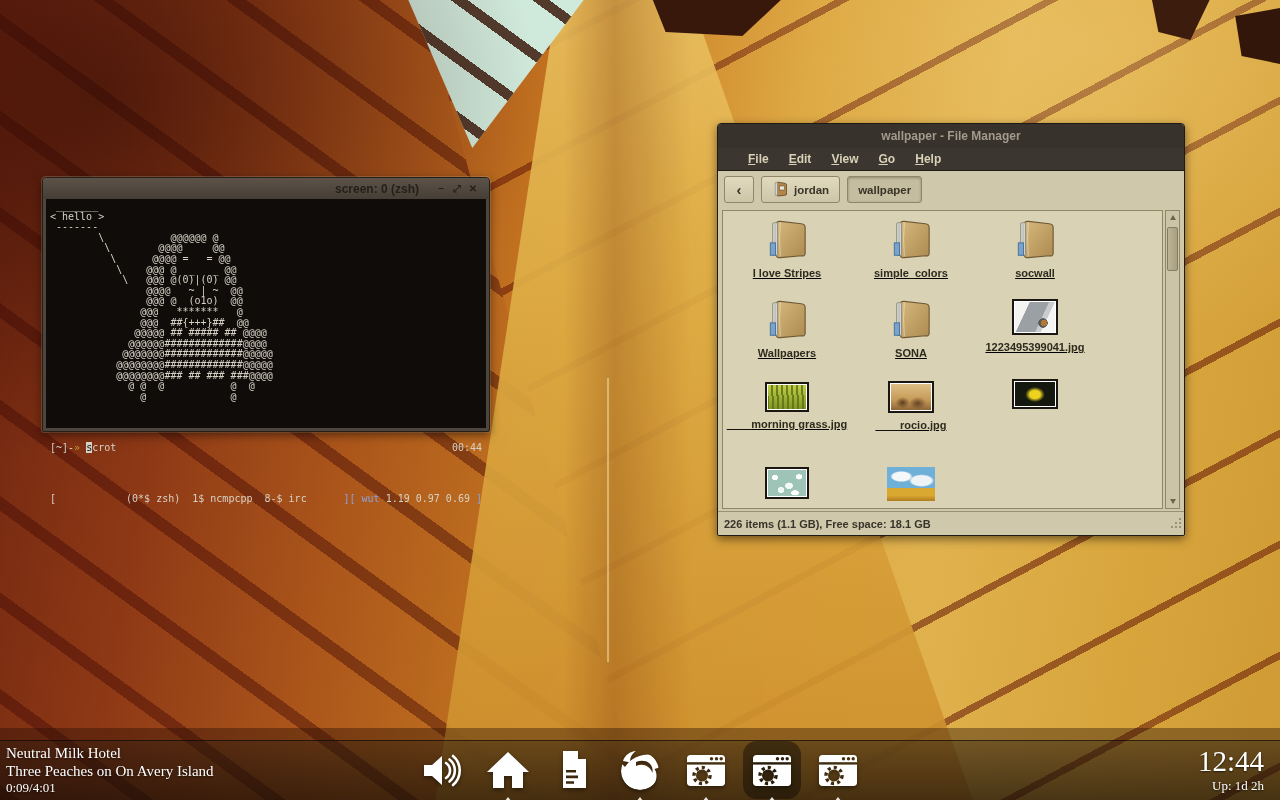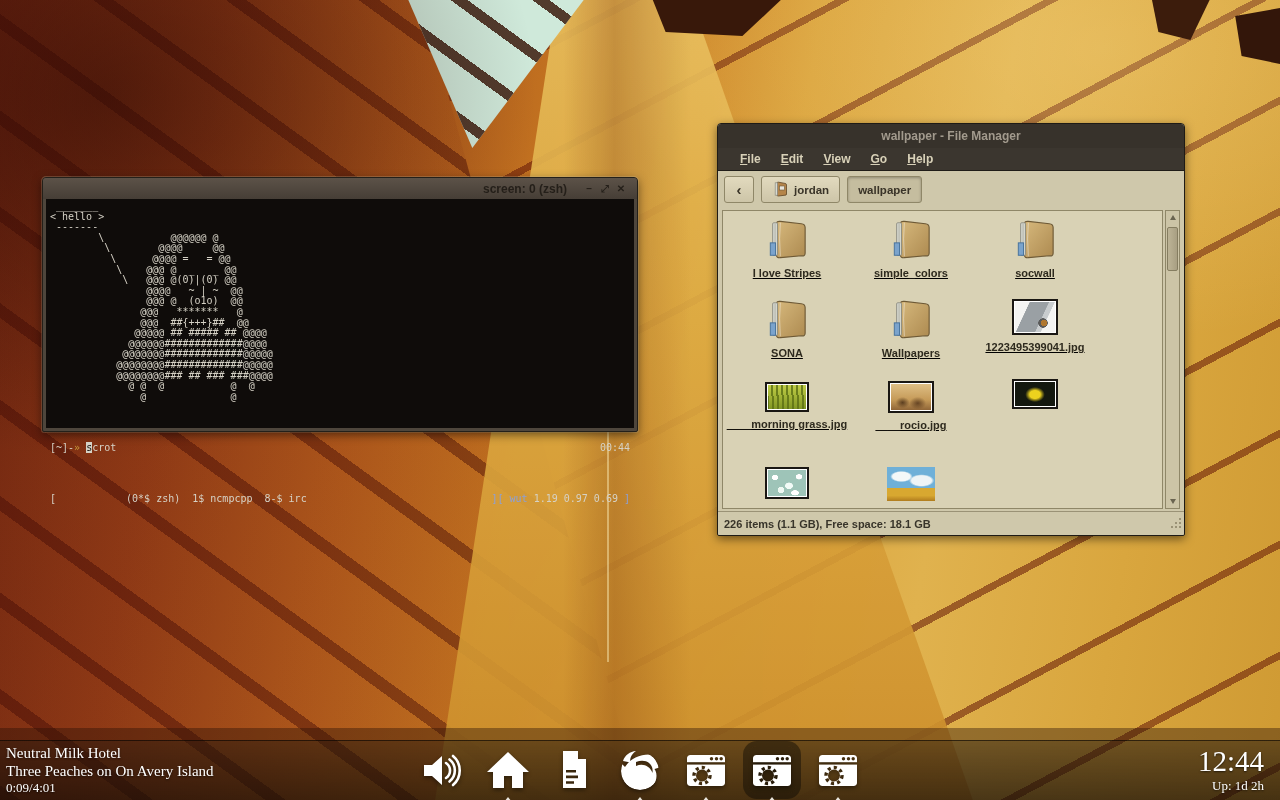--- a/index.html
+++ b/index.html
@@ -23,21 +23,21 @@
       opacity:.92; }
   .wp-teal { clip-path:polygon(31.9% 0,45.6% 0,36.9% 18.5%);
       background:repeating-linear-gradient(36deg, rgba(60,28,14,.85) 0 10px, rgba(0,0,0,0) 10px 48px), #cfe9da; }
   .wp-dark-a { clip-path:polygon(51% 0,61% 0,58% 4.5%,52% 4%); background:#38180a; }
   .wp-dark-b { clip-path:polygon(90% 0,94.5% 0,93% 5%,90.5% 4%); background:#3c1c0c; }
   .wp-dark-c { clip-path:polygon(96.5% 2%,100% 1%,100% 8%,97% 7%); background:#33160a; }
   .wp-vline { position:absolute; left:607px; top:378px; width:2px; height:284px; background:rgba(242,222,164,.55); }
   .wp-floor { position:absolute; left:0; top:728px; width:100%; height:12px; background:rgba(40,15,5,.40); }
 
   
-  .term { position:absolute; left:42px; top:177px; width:596px; height:255px;
+  .term { position:absolute; left:42px; top:177px; width:448px; height:255px;
       background:#4e463c; border:1px solid #23201a; border-radius:4px 4px 2px 2px;
       box-shadow:0 3px 10px rgba(0,0,0,.5), 0 0 0 1px rgba(235,215,175,.25); }
   .term-titlebar { height:21px; display:flex; align-items:center; justify-content:flex-end;
       background:linear-gradient(#5c5248,#463e36); border-radius:3px 3px 0 0; padding:0 8px; }
   .term-title { font-size:12px; font-weight:bold; color:#241f19; margin-right:14px; }
   .term-btn { width:16px; text-align:center; font-size:10px; font-weight:bold; color:#241f19; cursor:default; line-height:21px; }
   .term-content { position:absolute; top:21px; left:3px; right:3px; bottom:3px;
       background:rgba(12,9,7,.94); color:#d6d2c6;
       font-family:"DejaVu Sans Mono",monospace; font-size:10px;
       padding:2px 4px; display:flex; flex-direction:column;gap:40px; }
@@ -48,21 +48,21 @@
   .t-spacer { flex:1; }
   .term-status-windows { margin-left:70px; }
 
   
   .fm { position:absolute; left:717px; top:123px; width:468px; height:413px;
       background:#cfc8ab; border:1px solid #1e1b16; border-radius:4px 4px 2px 2px;
       box-shadow:0 3px 10px rgba(0,0,0,.5); display:flex; flex-direction:column; }
   .fm-titlebar { height:24px; background:#37322b; border-radius:3px 3px 0 0;
       display:flex; align-items:center; justify-content:center; }
   .fm-title { font-size:12px; font-weight:bold; color:#a29a8d; }
-  .fm-menubar { height:23px; background:#3b362f; display:flex; align-items:center; padding-left:12px; border-bottom:1px solid #201d18; }
+  .fm-menubar { height:23px; background:#3b362f; display:flex; align-items:center; padding-left:20px; border-bottom:1px solid #201d18; }
   .fm-menu-item { padding:0 10px; font-size:12px; font-weight:bold; color:#d8d1b8; line-height:22px; cursor:default; }
   .fm-menu-item .accel { text-decoration:underline; }
   .fm-toolbar { height:37px; background:#cfc8ab; display:flex; align-items:center; gap:7px; padding:0 6px; }
   .fm-btn { height:27px; display:flex; align-items:center; gap:5px; padding:0 10px;
       background:linear-gradient(#e2dabe,#cdc5a8); border:1px solid #8f8768; border-radius:3px;
       font-size:11.5px; font-weight:bold; color:#3a3428; cursor:default; }
   .fm-btn.square { width:30px; justify-content:center; padding:0; font-size:15px; }
   .fm-btn.active { background:#c5bd9f; box-shadow:inset 0 1px 3px rgba(0,0,0,.28); }
   .fm-body { position:relative; flex:1; margin:0 2px; background:#cfc8ab; }
   .fm-view { position:absolute; top:2px; left:2px; right:19px; bottom:2px;
@@ -258,31 +258,31 @@
         </div>
 
         <div class="fm-cell">
           <svg class="folder-ico" viewBox="0 0 48 44">
             <path d="M13 5 Q13 2 17 2.5 L39 5 Q43 5.5 43 9 L43 36 Q43 39 39 38.5 L17 40.5 Q13 41 13 38 Z" fill="url(#fg1)" stroke="#6e5a36" stroke-width="1.2"></path>
             <rect x="9" y="4" width="5" height="34" rx="1" fill="#d8dad2" stroke="#8c8c80"></rect>
             <line x1="11.5" y1="5" x2="11.5" y2="37" stroke="#a0a096" stroke-width="0.8"></line>
             <rect x="6.5" y="25" width="5.5" height="13" fill="#7aa3cc" stroke="#46729c"></rect>
             <path d="M17 4 Q15.5 20 17 39" stroke="rgba(255,255,255,.45)" fill="none"></path>
           </svg>
-          <div class="fm-label">SONA</div>
+          <div class="fm-label">Wallpapers</div>
         </div>
         <div class="fm-cell">
           <svg class="folder-ico" viewBox="0 0 48 44">
             <path d="M13 5 Q13 2 17 2.5 L39 5 Q43 5.5 43 9 L43 36 Q43 39 39 38.5 L17 40.5 Q13 41 13 38 Z" fill="url(#fg1)" stroke="#6e5a36" stroke-width="1.2"></path>
             <rect x="9" y="4" width="5" height="34" rx="1" fill="#d8dad2" stroke="#8c8c80"></rect>
             <line x1="11.5" y1="5" x2="11.5" y2="37" stroke="#a0a096" stroke-width="0.8"></line>
             <rect x="6.5" y="25" width="5.5" height="13" fill="#7aa3cc" stroke="#46729c"></rect>
             <path d="M17 4 Q15.5 20 17 39" stroke="rgba(255,255,255,.45)" fill="none"></path>
           </svg>
-          <div class="fm-label">Wallpapers</div>
+          <div class="fm-label">SONA</div>
         </div>
 
         <div class="fm-cell">
           <div class="thumb camera"></div>
           <div class="fm-label">1223495399041.jpg</div>
         </div>
         <div class="fm-cell">
           <div class="thumb grass"></div>
           <div class="fm-label">____morning grass.jpg</div>
         </div>

